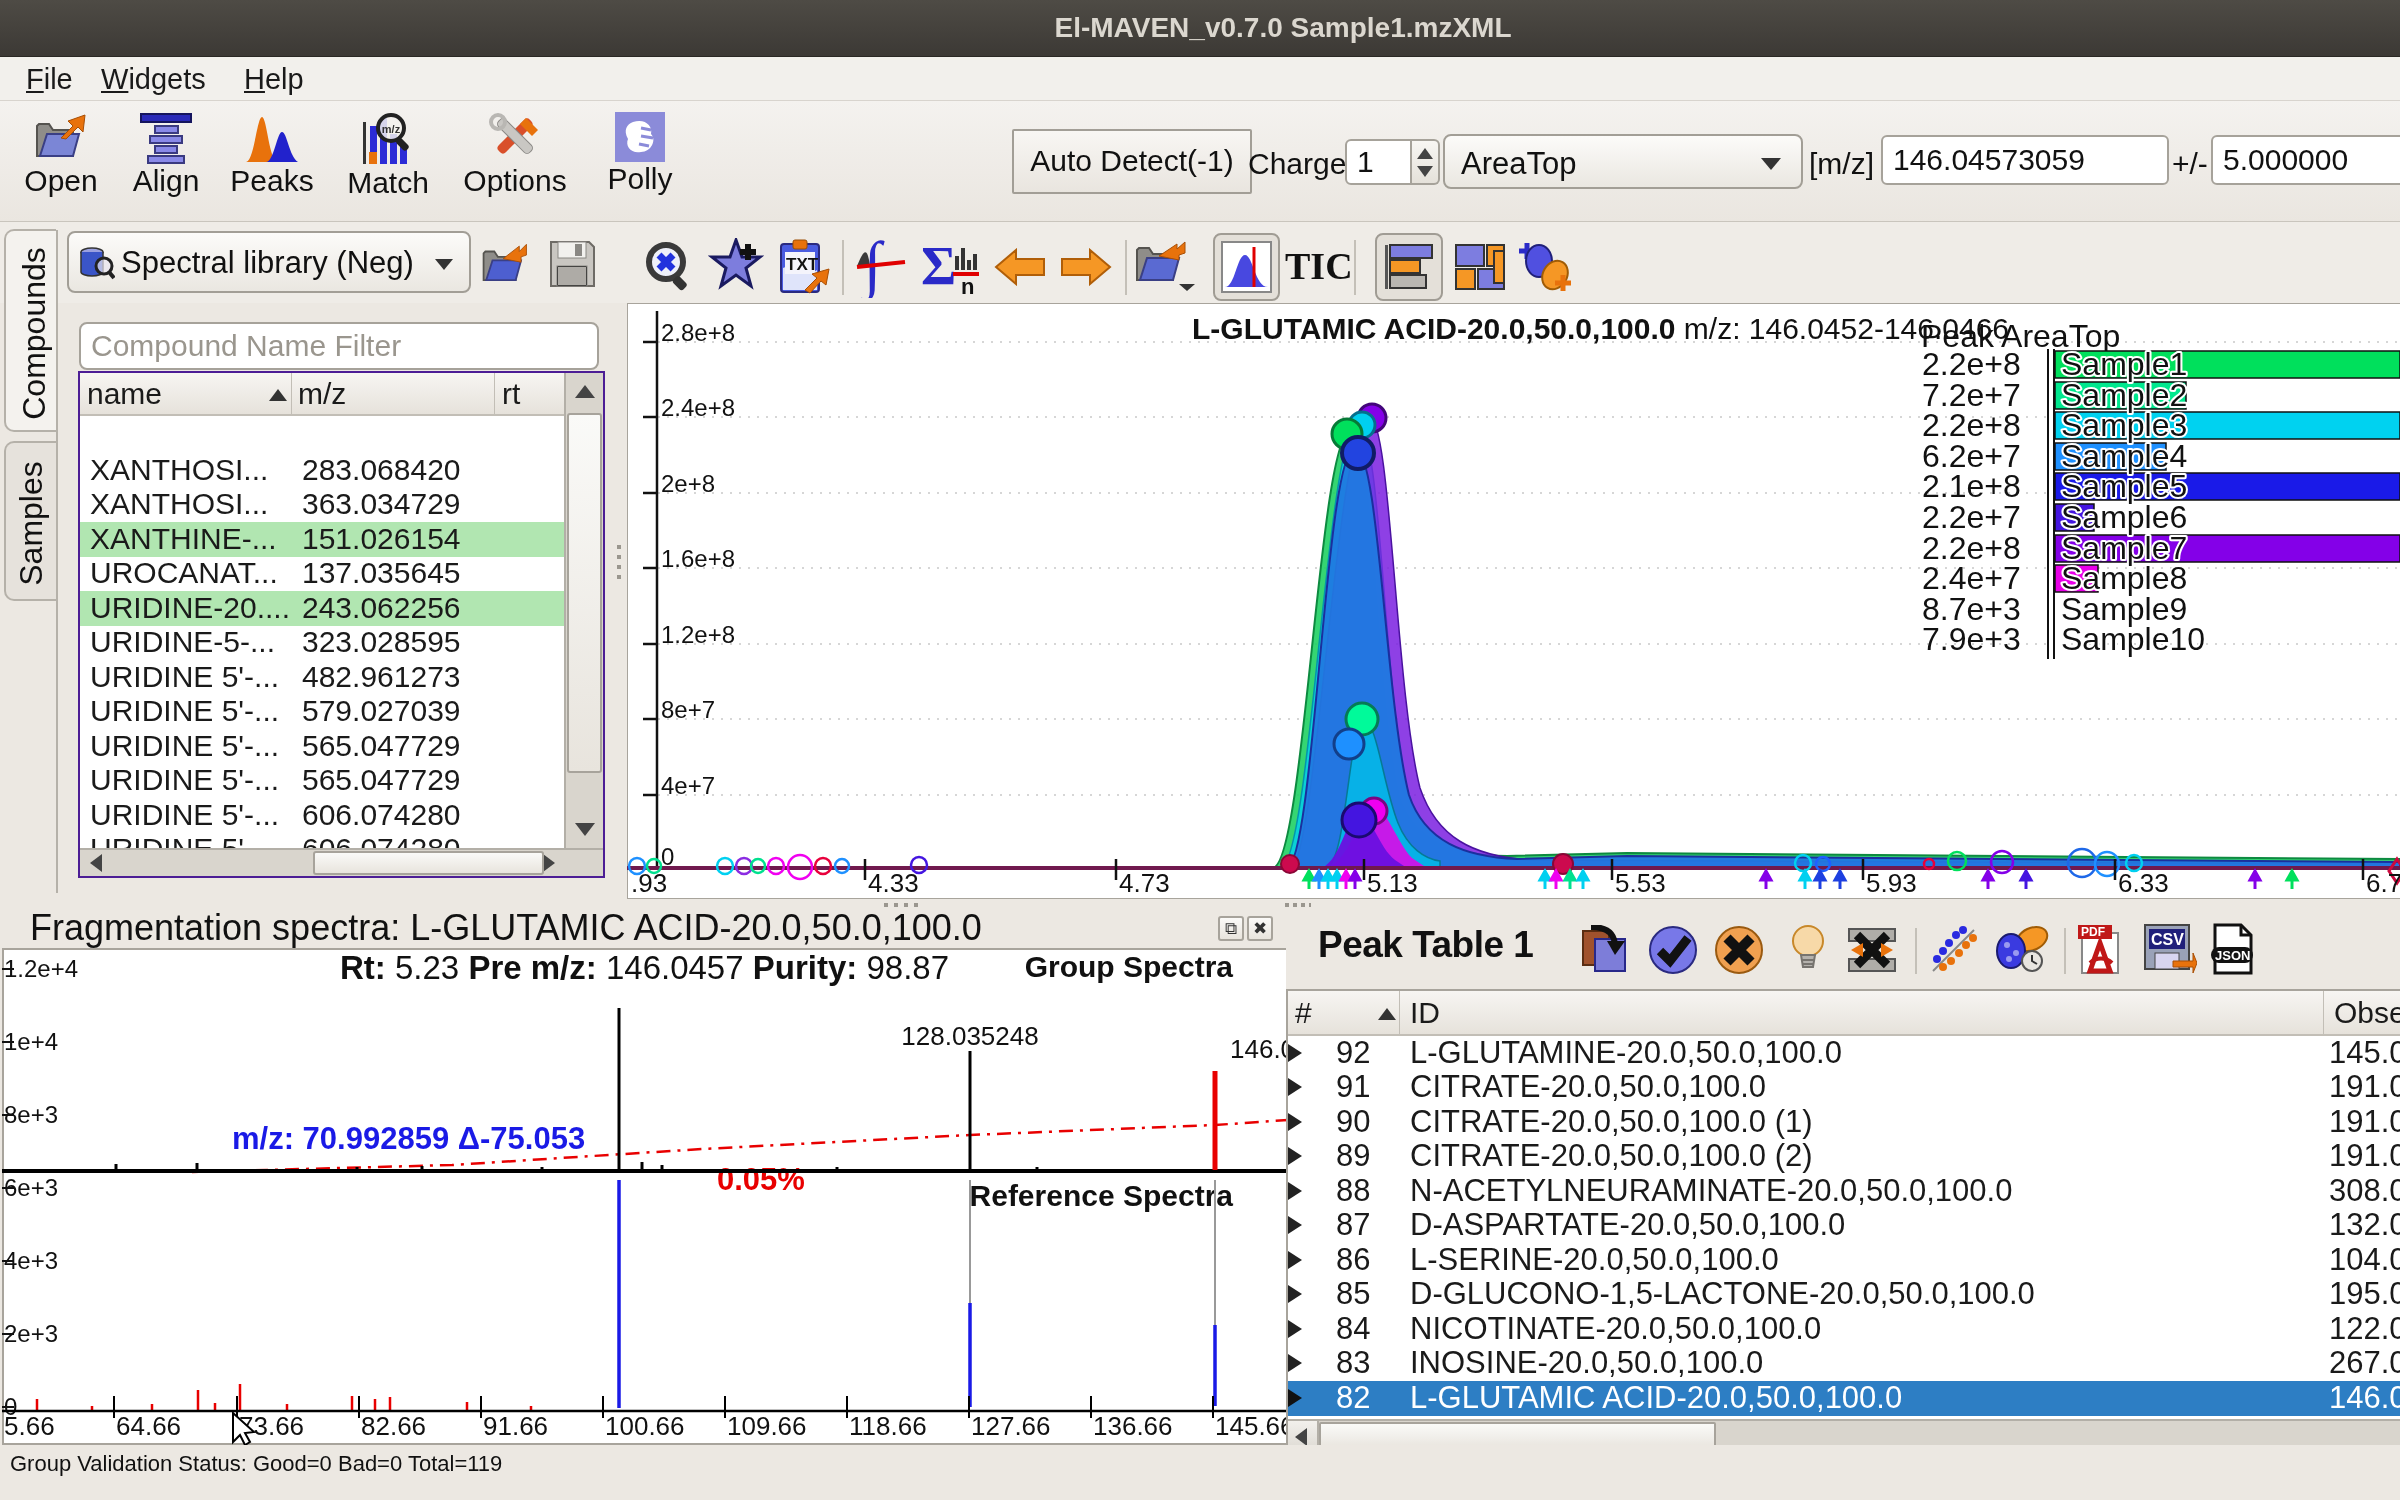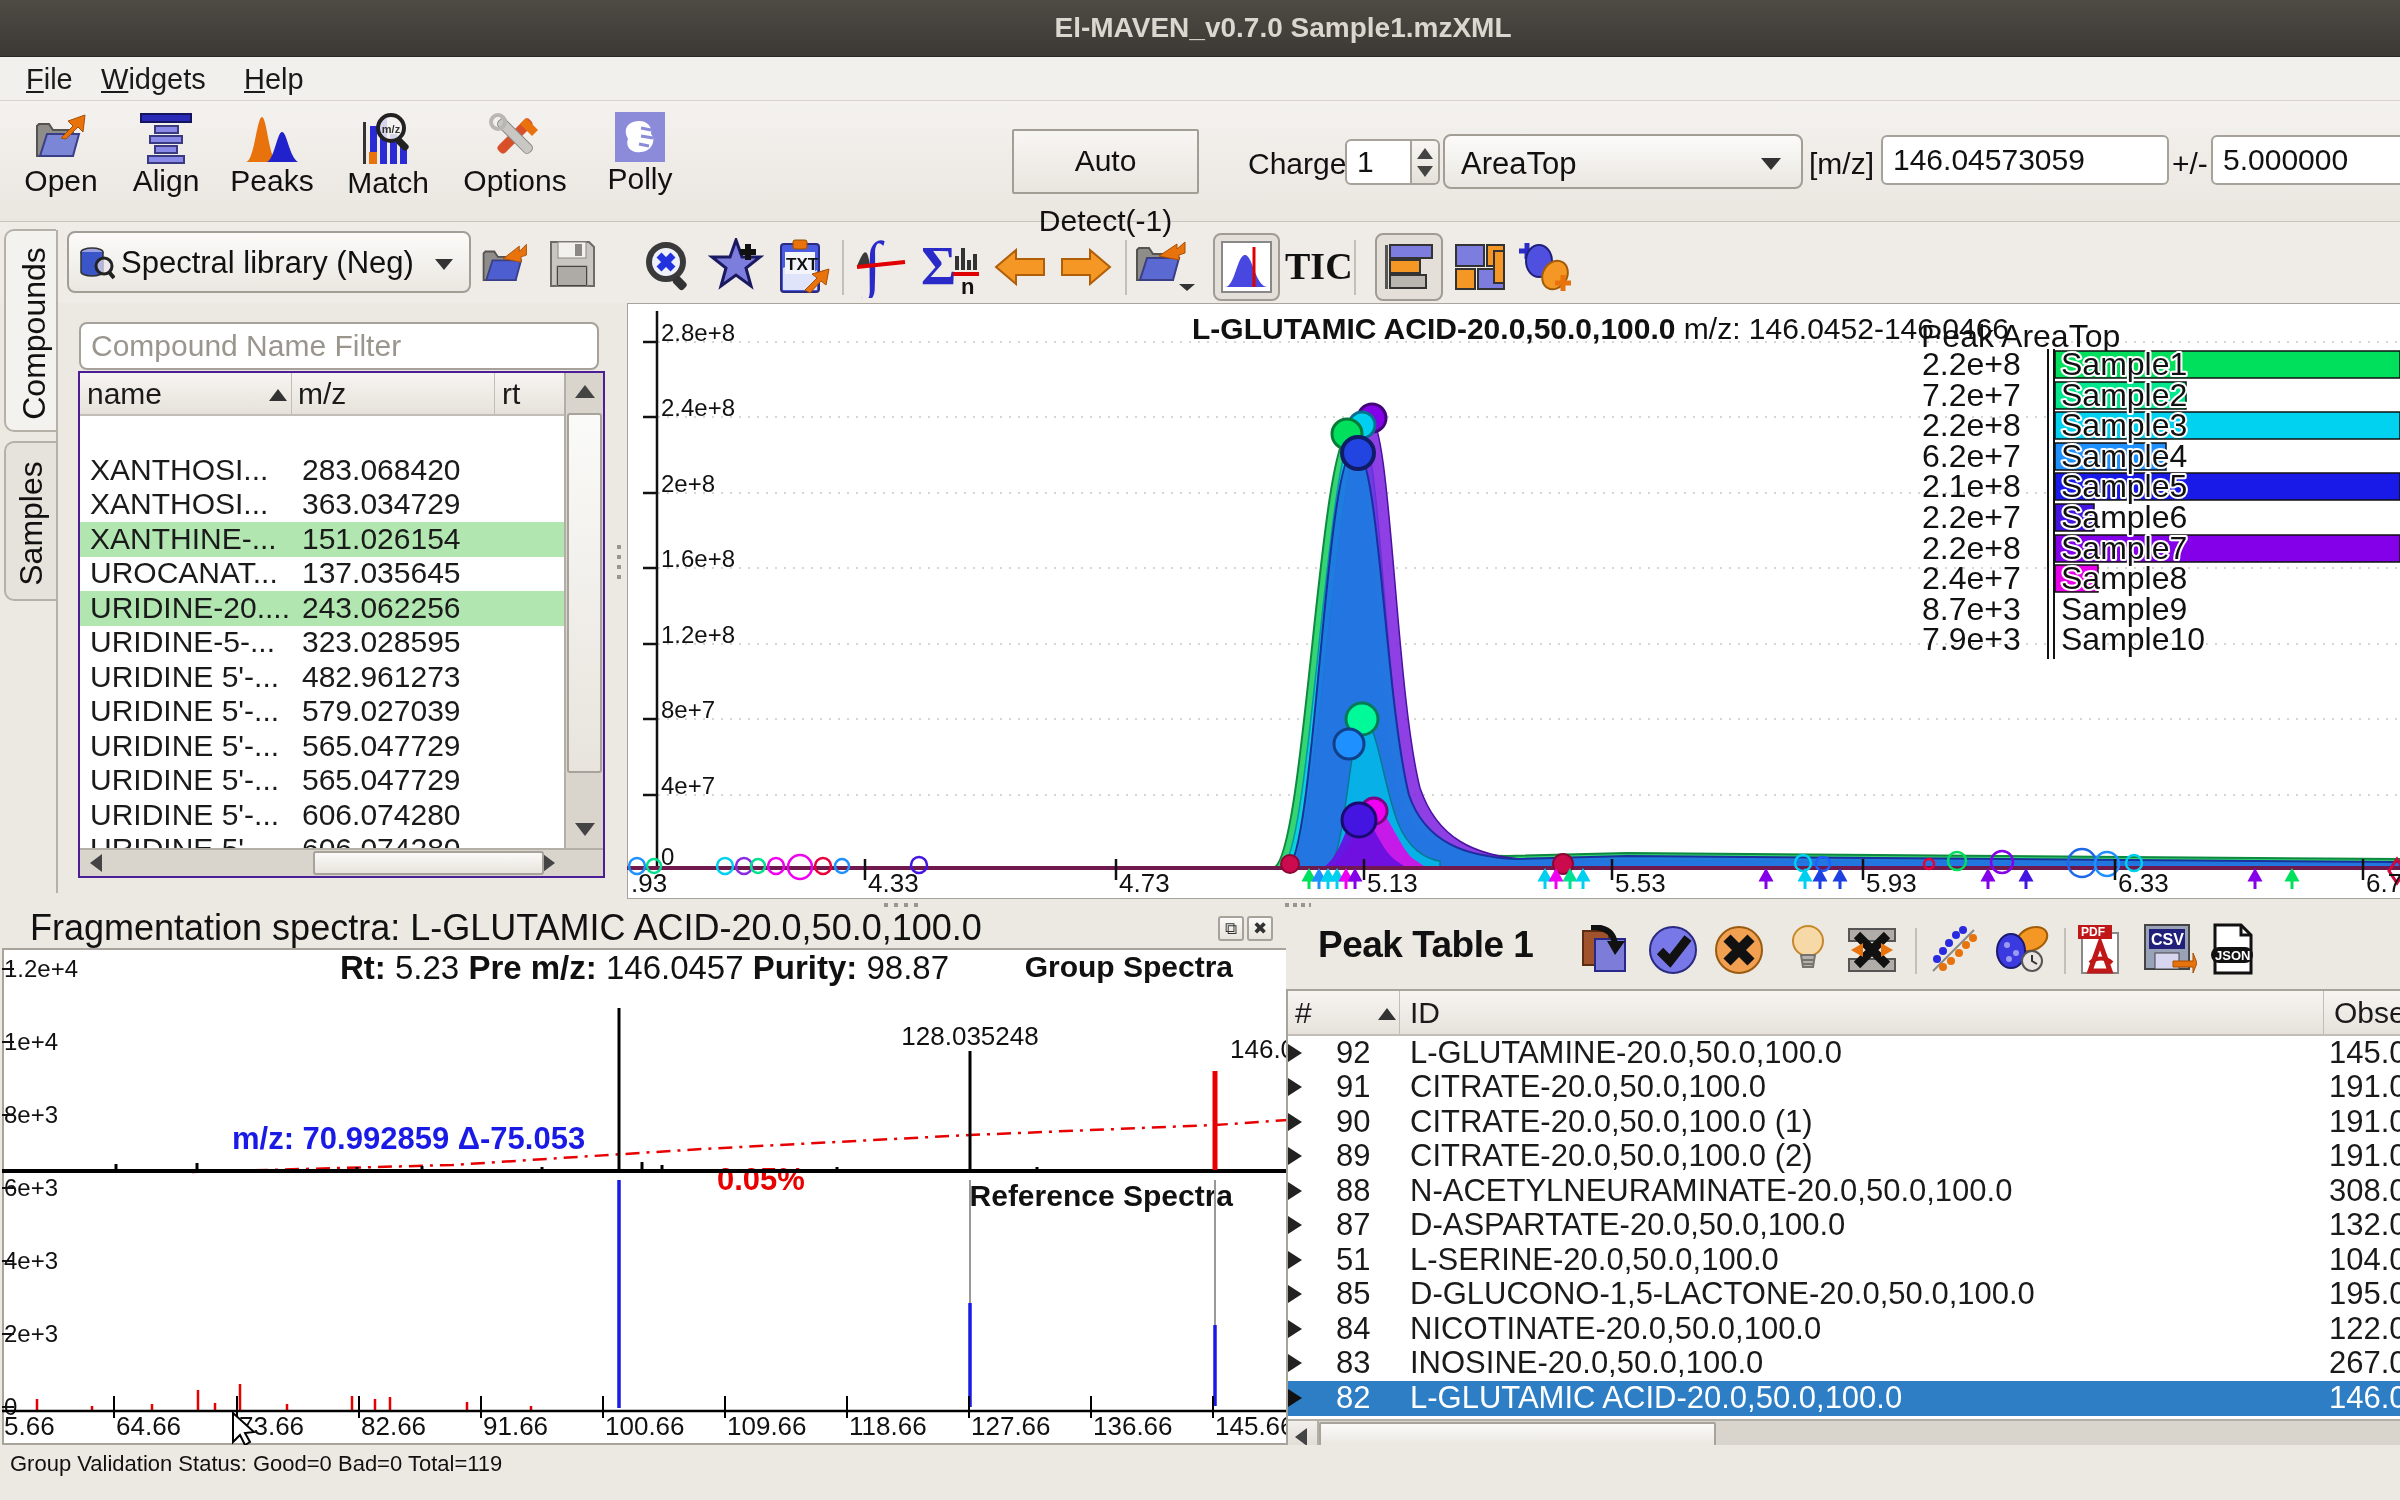--- a/index.html
+++ b/index.html
@@ -114,21 +114,21 @@
 <svg width="50" height="50" viewBox="0 0 50 50">
   <rect x="0" y="0" width="50" height="50" fill="#8b8bd9"></rect>
   <path d="M18 10 C30 6 38 14 36 22 C42 28 36 40 26 40 C16 42 10 34 13 27 C8 18 12 12 18 10 Z" fill="#fff"></path>
   <g stroke="#8b8bd9" stroke-width="3">
         <path d="M26 16 L36 18"></path>
         <path d="M26 24 L38 26"></path>
         <path d="M24 32 L34 34"></path>
       </g>
 </svg>Polly</div>
 
-<div class="btn" style="left:1012px;top:129px;width:187px;height:65px;line-height:60px;border-radius:2px">Auto Detect(-1)</div>
+<div class="btn" style="left:1012px;top:129px;width:240px;height:65px;line-height:60px;border-radius:2px">Auto Detect(-1)</div>
 <div class="ctl-label" style="left:1248px;top:147px">Charge</div>
 <div class="input" style="left:1345px;top:139px;width:67px;height:46px;line-height:42px;border-radius:6px 0 0 6px">1</div>
 <div class="abs" style="left:1412px;top:139px;width:28px;height:46px;background:linear-gradient(#f8f6f3,#e5e1da);border:2px solid #a6a29a;border-left:none;border-radius:0 6px 6px 0">
   <div class="arr" style="left:5px;top:7px;border-left:8px solid transparent;border-right:8px solid transparent;border-bottom:11px solid #444"></div>
   <div class="arr" style="left:5px;top:25px;border-left:8px solid transparent;border-right:8px solid transparent;border-top:11px solid #444"></div>
 </div>
 <div class="combo" style="left:1443px;top:134px;width:360px;height:55px">
     <span style="position:absolute;left:16px;top:10px">AreaTop</span>
   <div class="arr" style="right:20px;top:22px;border-left:10px solid transparent;border-right:10px solid transparent;border-top:12px solid #333"></div>
 </div>
@@ -752,21 +752,21 @@
         <b>308.0987</b>
       </div>
     <div class="row" style="top:172px">
         <span class="exp"></span>
         <em>87</em>
         <i>D-ASPARTATE-20.0,50.0,100.0</i>
         <b>132.0302</b>
       </div>
     <div class="row" style="top:207px">
         <span class="exp"></span>
-        <em>51</em>
+        <em>86</em>
         <i>L-SERINE-20.0,50.0,100.0</i>
         <b>104.0353</b>
       </div>
     <div class="row" style="top:241px">
         <span class="exp"></span>
         <em>85</em>
         <i>D-GLUCONO-1,5-LACTONE-20.0,50.0,100.0</i>
         <b>195.0510</b>
       </div>
     <div class="row" style="top:276px">

